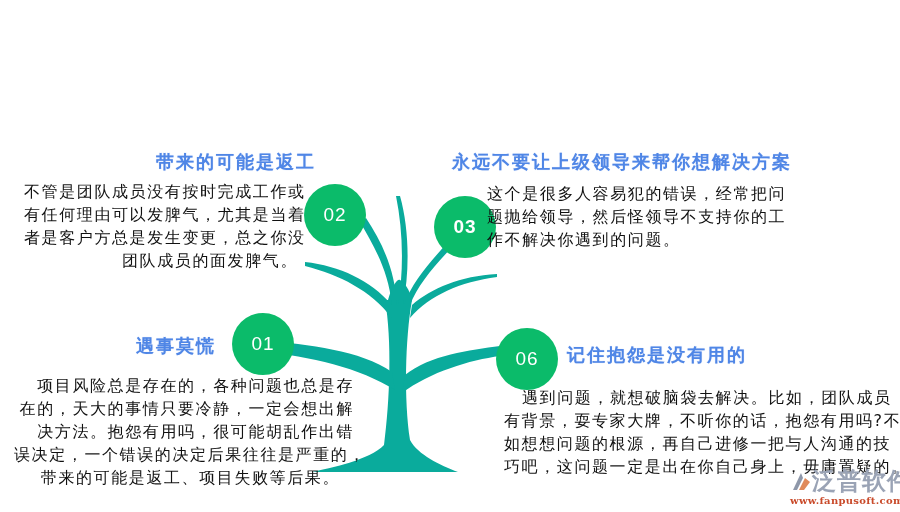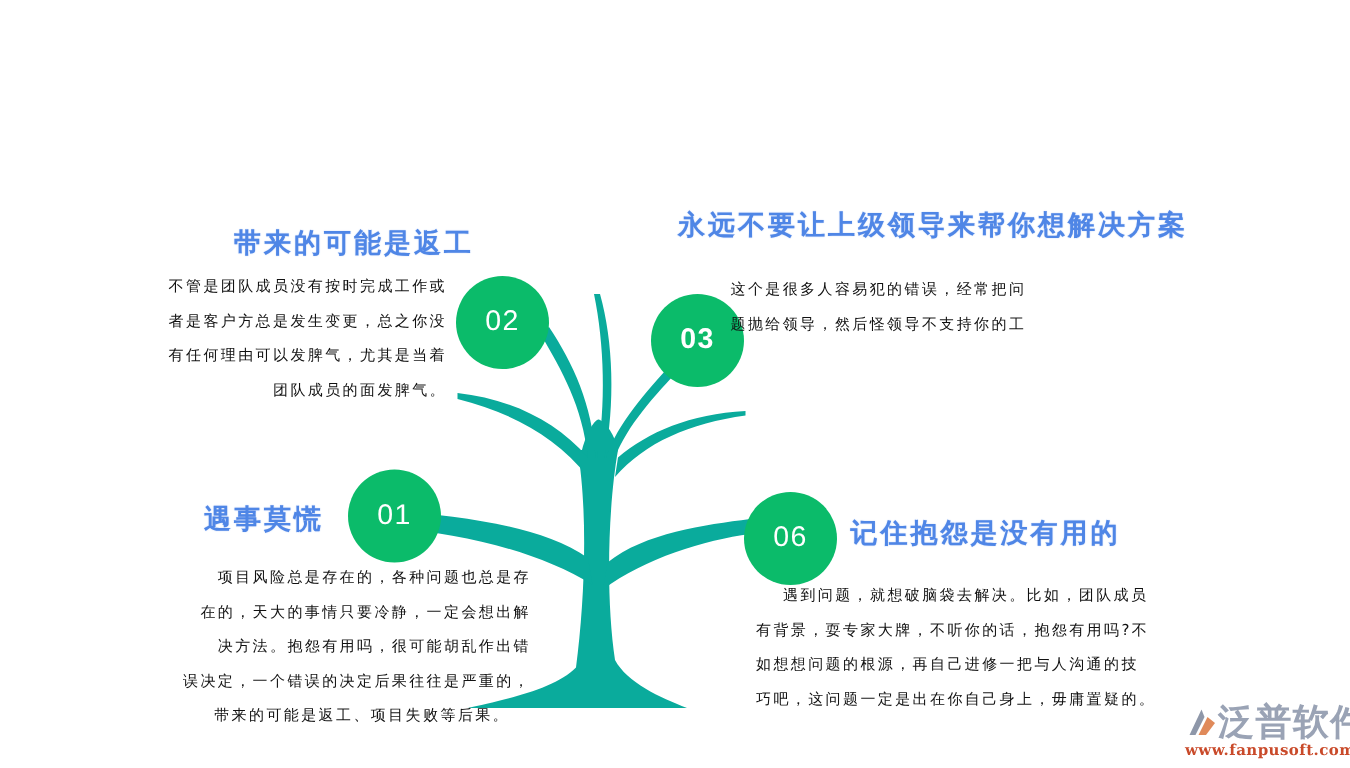--- a/index.html
+++ b/index.html
@@ -1,20 +1,20 @@
 <!DOCTYPE html>
 <html><head>
 <meta charset="utf-8">
 <style>
   html,body{margin:0;padding:0;background:#ffffff;}
   body{width:900px;height:512px;position:relative;overflow:hidden;font-family:"DejaVu Sans","Liberation Sans",sans-serif;}
   .tree{position:absolute;left:0;top:0;width:900px;height:512px;}
   .circle{position:absolute;width:62px;height:62px;border-radius:50%;background:#0bbb6a;color:#ffffff;display:flex;align-items:center;justify-content:center;font-size:19px;font-family:"Liberation Sans",sans-serif;letter-spacing:1px;}
   .title{position:absolute;color:#4f86e6;font-weight:bold;font-size:18px;letter-spacing:2px;white-space:nowrap;text-shadow:0 0 1px #b9cdf5;}
-  .body-text{position:absolute;color:#111111;font-size:10px;line-height:23px;letter-spacing:1.6px;}
+  .body-text{position:absolute;color:#111111;font-size:16px;line-height:23px;letter-spacing:1.6px;}
   .body-text div{white-space:nowrap;}
   .right{text-align:right;}
   .logo{position:absolute;left:790px;top:467px;width:110px;height:45px;}
   .logo-cn{position:absolute;left:22px;top:-2px;font-size:24px;color:#9aa3b5;font-weight:bold;letter-spacing:1px;white-space:nowrap;font-family:"DejaVu Sans",sans-serif;}
   .logo-url{position:absolute;left:0;top:28px;font-size:10px;color:#c94a2a;font-weight:bold;white-space:nowrap;font-family:"DejaVu Serif",serif;letter-spacing:0.3px;}
   .logo-mark{position:absolute;left:0;top:3px;width:22px;height:22px;}
 </style>
 </head>
 <body>
 
@@ -37,31 +37,32 @@
 
     <path d="M450 240 C430 262 412 282 404 305 L410 305 C418 284 436 264 455 244 Z"></path>
 
     <path d="M388 300 C392 285 398 278 400 280 C404 282 410 290 412 300 Z"></path>
   </g>
 </svg>
 
 <div class="title" style="left:156px;top:150px;">带来的可能是返工</div>
 <div class="body-text right" style="left:24px;top:180px;width:274px;">
   <div>不管是团队成员没有按时完成工作或</div>
+  <div>有任何理由可以发脾气，尤其是当着</div>
   <div>者是客户方总是发生变更，总之你没</div>
-  <div>有任何理由可以发脾气，尤其是当着</div>
   <div>团队成员的面发脾气。</div>
 </div>
 <div class="circle" style="left:304px;top:184px;">02</div>
 
-<div class="title" style="left:452px;top:138px;text-align:center;">永远不要让上级领导来帮你想解决方案</div>
+<div class="title" style="left:452px;top:150px;text-align:center;">永远不要让上级领导来帮你想解决方案</div>
 <div class="circle" style="left:434px;top:196px;font-weight:bold;">03</div>
 <div class="body-text" style="left:487px;top:182px;">
   <div>这个是很多人容易犯的错误，经常把问</div>
   <div>题抛给领导，然后怪领导不支持你的工</div>
+  <div>作不解决你遇到的问题。</div>
 </div>
 
 <div class="title" style="left:136px;top:334px;text-align:center;">遇事莫慌</div>
 <div class="circle" style="left:232px;top:313px;">01</div>
 <div class="body-text right" style="left:14px;top:374px;width:340px;">
   <div>项目风险总是存在的，各种问题也总是存</div>
   <div>在的，天大的事情只要冷静，一定会想出解</div>
   <div>决方法。抱怨有用吗，很可能胡乱作出错</div>
   <div>误决定，一个错误的决定后果往往是严重的，</div>
   <div style="margin-right:14px;">带来的可能是返工、项目失败等后果。</div>

